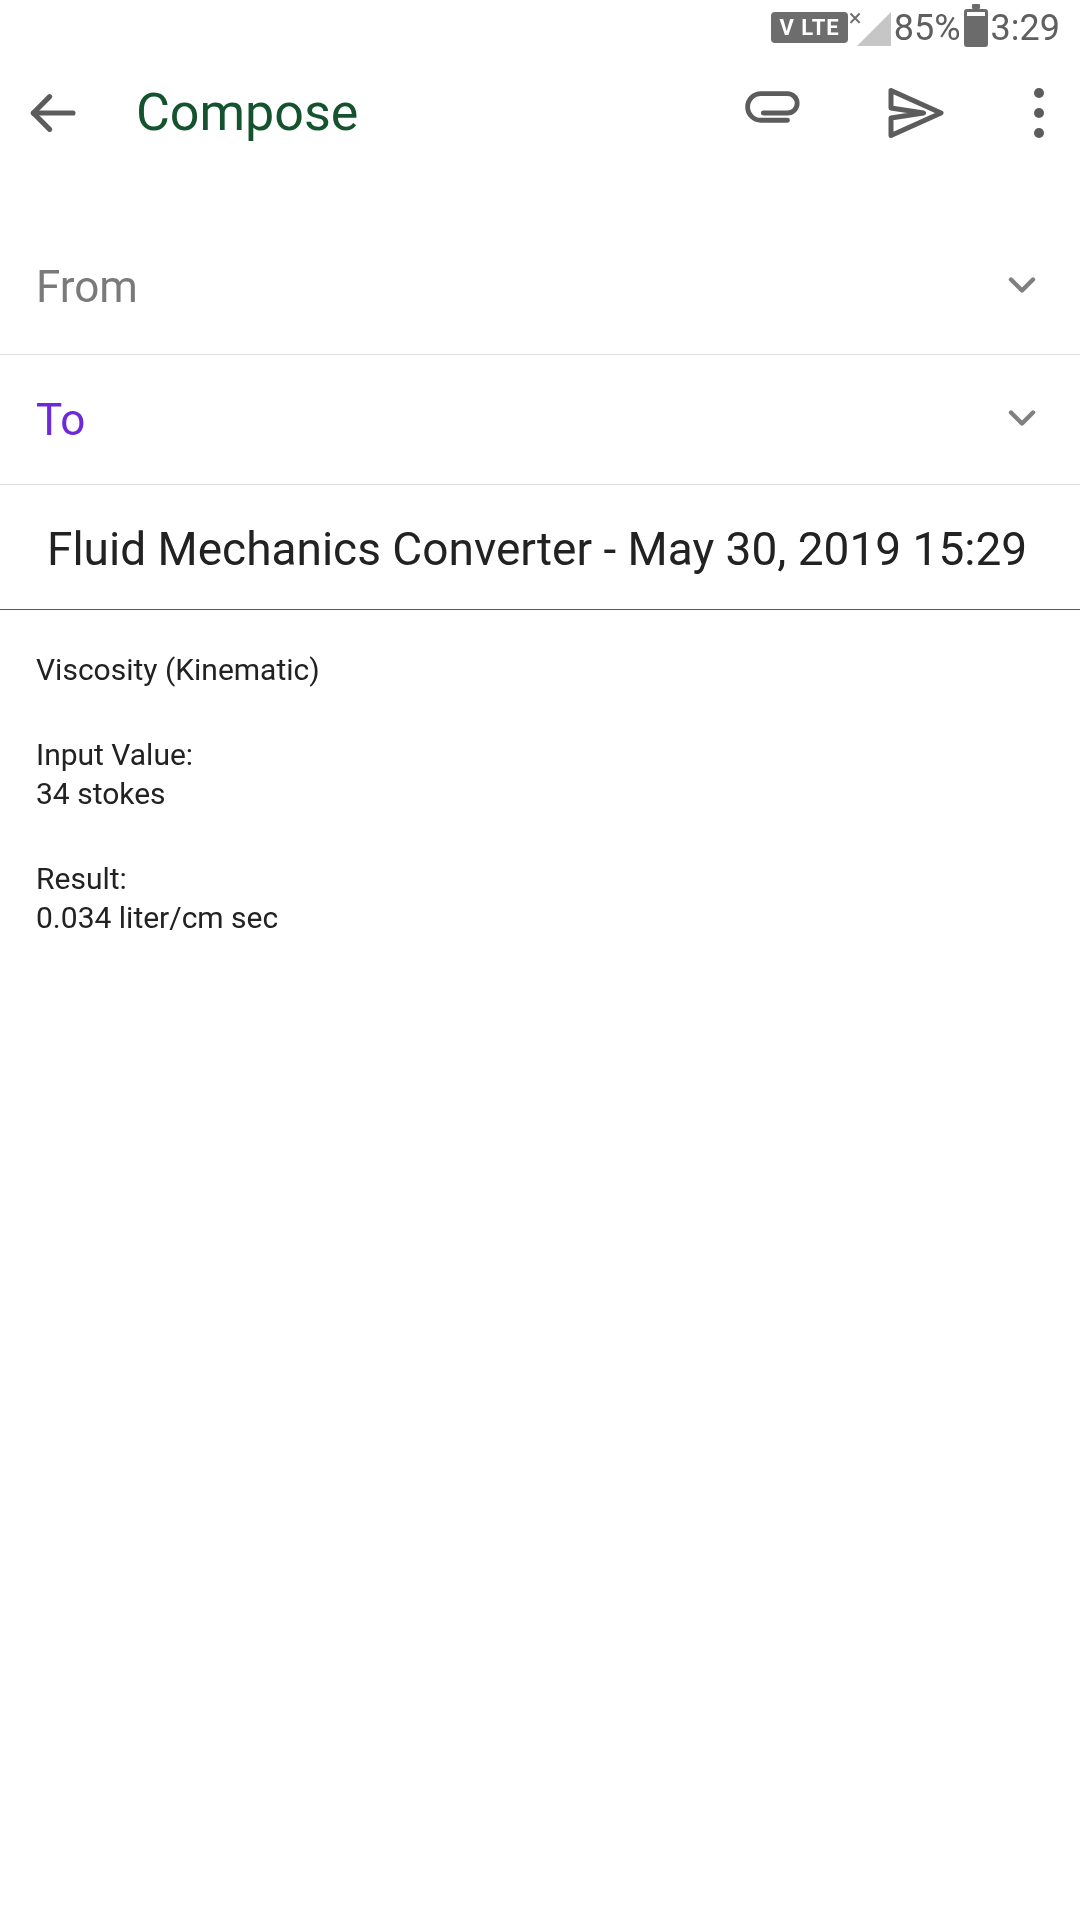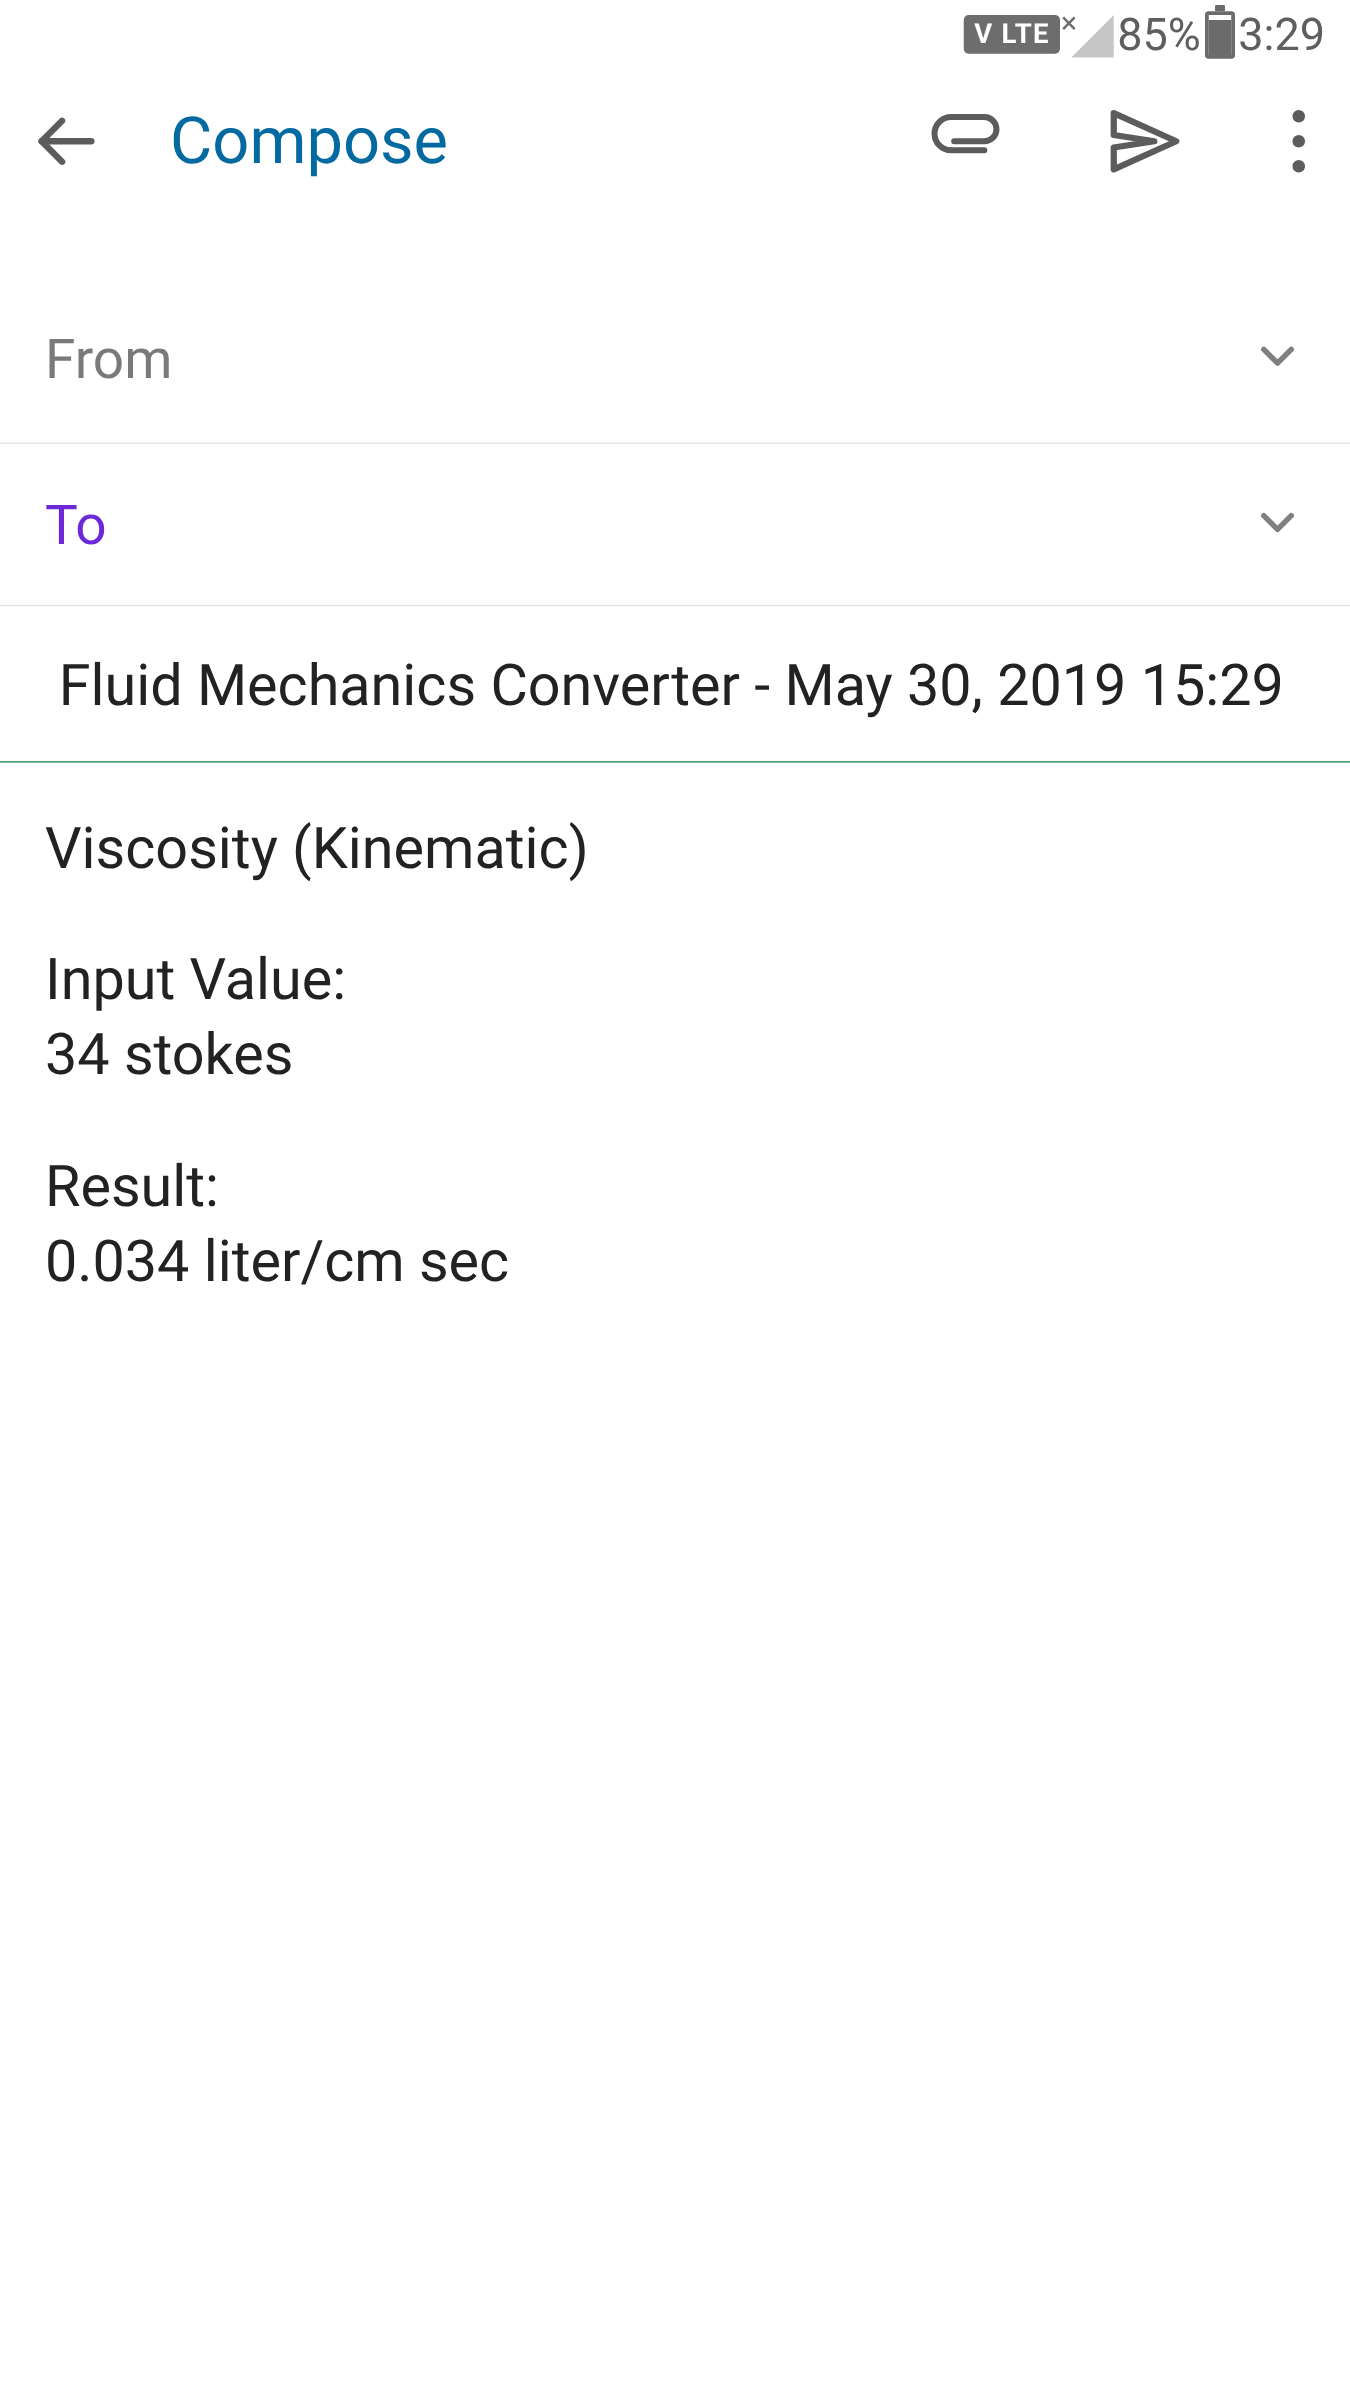--- a/index.html
+++ b/index.html
@@ -76,21 +76,21 @@
     height: 115px;
     display: flex;
     align-items: center;
     padding: 0 24px;
     gap: 56px;
   }
   .app-title {
     flex: 1;
     font-size: 52px;
     font-weight: 400;
-    color: #0369a1;
+    color: #14532d;
   }
   .app-bar .icon-btn,
   .app-bar .menu-btn {
     display: flex;
     align-items: center;
     justify-content: center;
     cursor: pointer;
   }
   .icon-svg { display: block; }
   .dots {
@@ -130,21 +130,21 @@
     padding: 36px 47px 30px;
     border-bottom: 1px solid #15803d;
   }
   .subject-text {
     font-size: 46px;
     line-height: 1.25;
     color: #222;
   }
   .body-area {
     padding: 40px 36px;
-    font-size: 46px;
+    font-size: 30px;
     line-height: 1.3;
     color: #222;
   }
   .body-area .blank { height: 46px; }
 </style>
 </head>
 <body>
 
 <div class="status-bar">
   <span class="volte-badge">V LTE</span>

